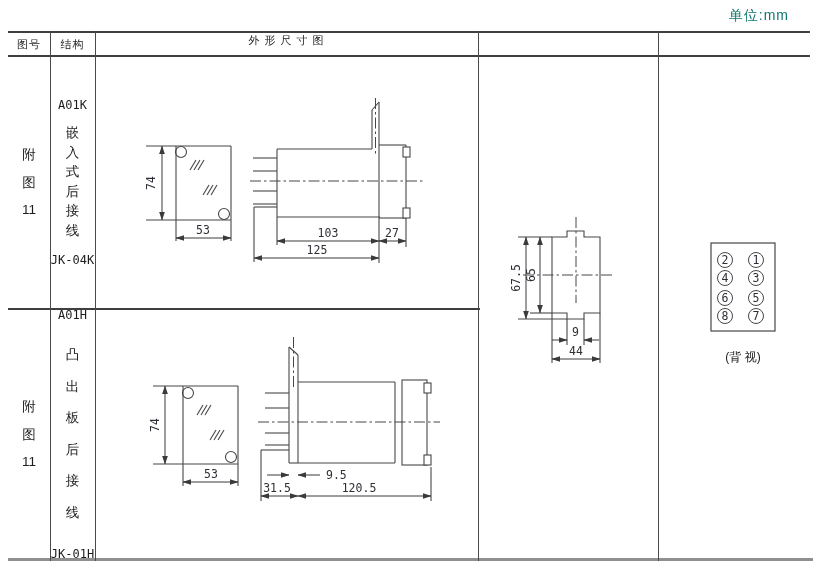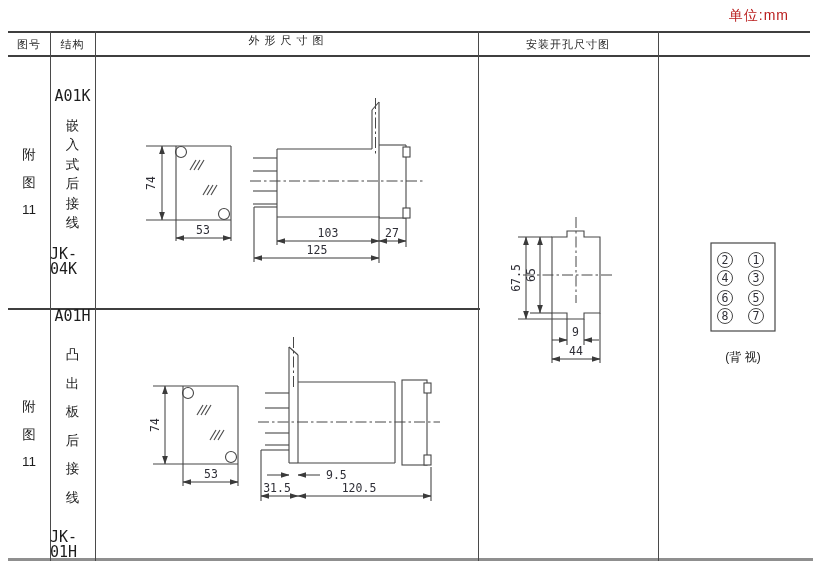--- a/index.html
+++ b/index.html
@@ -1,27 +1,27 @@
 <!DOCTYPE html>
 <html><head>
 <meta charset="utf-8">
 <style>
   html,body{margin:0;padding:0;background:#ffffff;}
   .page{position:relative;width:831px;height:568px;background:#fff;overflow:hidden;
         font-family:"Liberation Sans","DejaVu Sans",sans-serif;color:#1d1d1d;}
-  .unit{position:absolute;top:7px;right:42px;font-size:14px;letter-spacing:1px;color:#b91c1c;}
+  .unit{position:absolute;top:7px;right:42px;font-size:14px;letter-spacing:1px;color:#0f766e;}
   .gline{position:absolute;background:#3f3f3f;}
   .vline{position:absolute;background:#4a4a4a;width:1.4px;top:31px;height:530px;}
   .cell{position:absolute;display:flex;align-items:center;justify-content:center;}
   .hcell{font-size:11px;letter-spacing:1px;white-space:nowrap;}
   .vstack{flex-direction:column;}
   .fig span{font-size:13.5px;line-height:1;}
   .fig{gap:14px;}
   .struct{flex-direction:column;gap:6px;}
-  .struct .code{font-family:"DejaVu Sans Mono","Liberation Mono",monospace;font-size:15px;line-height:1;}
+  .struct .code{font-family:"DejaVu Sans Mono","Liberation Mono",monospace;font-size:12px;line-height:1;}
   .struct .model{margin-bottom:9px;}
   .struct .codeb{margin-top:11px;}
   .struct .ch{font-size:13.5px;line-height:1;}
   svg{position:absolute;overflow:visible;}
   svg text{font-family:"DejaVu Sans Mono","Liberation Mono",monospace;font-size:11.5px;fill:#2e2e36;}
   svg text.cjk{font-family:"Liberation Sans","DejaVu Sans",sans-serif;font-size:12px;fill:#222;}
   .ln{stroke:#474747;stroke-width:1.1;fill:none;}
   .cl{stroke:#474747;stroke-width:1;fill:none;stroke-dasharray:11 3 2.5 3;}
   .dim{stroke:#3a3a3a;stroke-width:1;fill:none;}
   .tab{fill:#ffffff;stroke:#474747;stroke-width:1.1;}
@@ -38,21 +38,20 @@
   <div class="gline" style="left:8px;top:308px;width:472px;height:1.5px;"></div>
   <div class="gline" style="left:8px;top:558px;width:805px;height:2.5px;background:#8f8f8f;"></div>
   <div class="vline" style="left:50px;"></div>
   <div class="vline" style="left:95px;"></div>
   <div class="vline" style="left:478px;"></div>
   <div class="vline" style="left:658px;"></div>
 
   <div class="cell hcell" style="left:8px;top:33px;width:42px;height:22px;">图号</div>
   <div class="cell hcell" style="left:50px;top:33px;width:45px;height:22px;">结构</div>
   <div class="cell hcell" style="left:95px;top:33px;width:383px;height:14px;">外 形 尺 寸 图</div>
-  <div class="cell hcell" style="left:478px;top:33px;width:180px;height:22px;">安装开孔尺寸图</div>
 
   <div class="cell vstack fig" style="left:8px;top:57px;width:42px;height:251px;">
     <span>附</span>
     <span>图</span>
     <span>11</span>
   </div>
   <div class="cell vstack fig" style="left:8px;top:309px;width:42px;height:251px;">
     <span>附</span>
     <span>图</span>
     <span>11</span>

